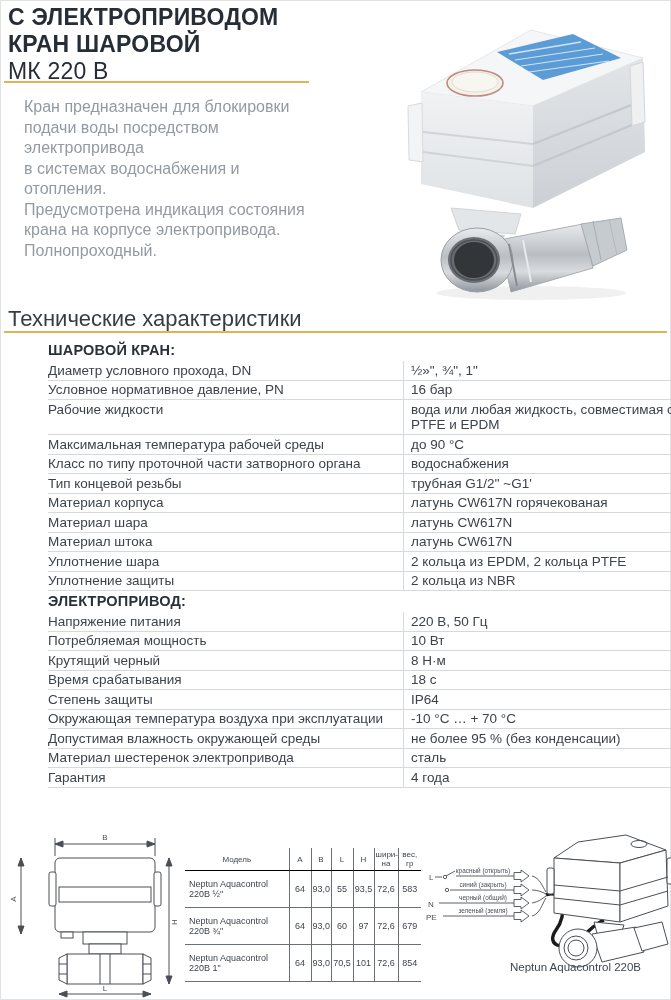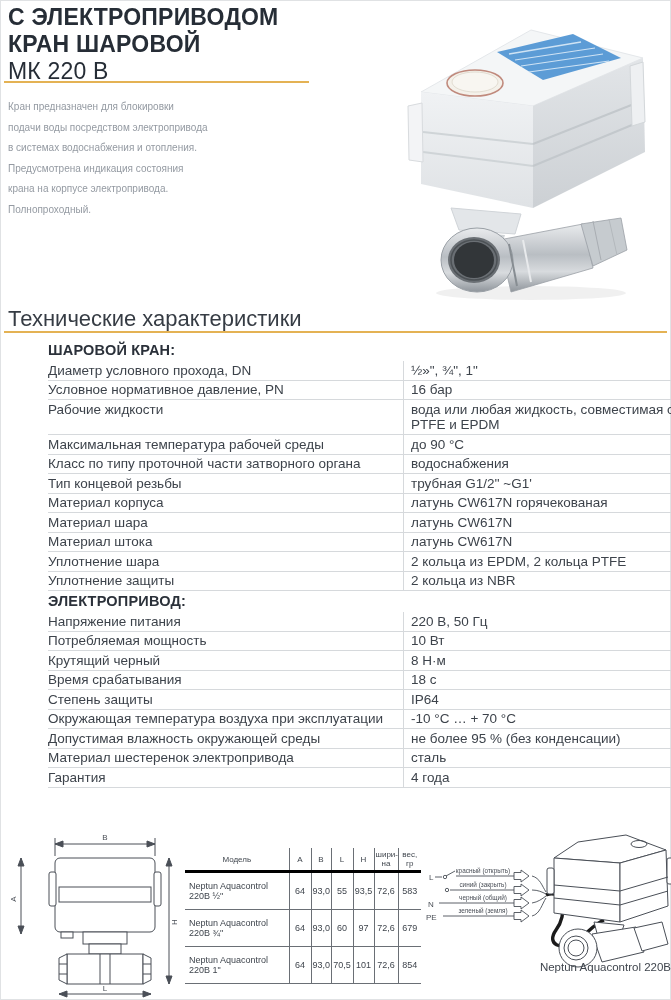--- a/index.html
+++ b/index.html
@@ -5,49 +5,49 @@
   html,body{margin:0;padding:0;}
   body{width:671px;height:1000px;background:#ffffff;position:relative;overflow:hidden;
        font-family:"Liberation Sans",sans-serif;color:#3d434b;}
   .frame{position:absolute;inset:0;border:1px solid #e0e2e4;pointer-events:none;}
 
   
   .title{position:absolute;left:8px;top:4px;font-size:23px;line-height:27px;font-weight:700;
          color:#262d36;letter-spacing:.2px;}
   .title .model{font-weight:400;}
   .title-rule{position:absolute;left:4px;top:81px;width:305px;height:2px;background:#e4b254;}
-  .description{position:absolute;left:8px;top:97px;width:295px;font-size:10px;line-height:20.5px;
+  .description{position:absolute;left:24px;top:97px;width:295px;font-size:16px;line-height:20.5px;
                color:#949aa2;white-space:pre-line;}
 
   
   .photo{position:absolute;right:0;top:0;width:290px;height:300px;}
 
   
   .section-title{position:absolute;left:8px;top:306px;font-size:22px;color:#363c44;}
   .section-rule{position:absolute;left:4px;top:331px;width:663px;height:2px;background:#e4b254;}
   .specs{position:absolute;left:8px;top:340px;width:657px;margin-left:40px;}
   .grp-title{font-size:14.5px;font-weight:700;color:#2b313a;padding:2px 0 3px;letter-spacing:.2px;}
   .spec-row{display:flex;border-bottom:1px solid #d6d9dc;}
   .spec-row:first-of-type{border-top:1px solid #d6d9dc;}
   .lab{flex:0 0 349px;padding:1.5px 6px 1.5px 0;font-size:13.5px;line-height:15.5px;}
   .val{flex:1;border-left:1px solid #d6d9dc;padding:1.5px 0 1.5px 7px;font-size:13.5px;line-height:15.5px;}
 
   
   .tech-drawing{position:absolute;left:5px;top:830px;}
   .dim-table{position:absolute;left:185px;top:848px;border-collapse:collapse;table-layout:fixed;
              width:236px;color:#3f454d;}
-  .dim-table th{font-size:8px;font-weight:400;white-space:pre-line;border-bottom:3px solid #000000;
+  .dim-table th{font-size:8px;font-weight:400;white-space:pre-line;border-bottom:1px solid #000000;
                 padding:2px 1px;line-height:9px;}
   .dim-table td{font-size:9px;text-align:center;border-bottom:1px solid #6a6f75;padding:3px 1px;
                 height:30px;line-height:10.5px;}
   .dim-table th+th,.dim-table td+td{border-left:1px solid #6a6f75;}
   .dim-table td.model{text-align:left;padding-left:4px;font-size:9px;}
   .wiring{position:absolute;left:426px;top:830px;}
-  .wiring-caption{position:absolute;left:528px;top:961px;width:143px;font-size:11.5px;
-                  text-align:right;color:#3f454d;}
+  .wiring-caption{position:absolute;left:504px;top:961px;width:143px;font-size:11.5px;
+                  text-align:center;color:#3f454d;}
   svg text{font-family:"Liberation Sans",sans-serif;}
 </style>
 </head>
 <body>
 
 <div class="frame"></div>
 
 <div class="title">
   <div>С ЭЛЕКТРОПРИВОДОМ</div>
   <div>КРАН ШАРОВОЙ</div>

